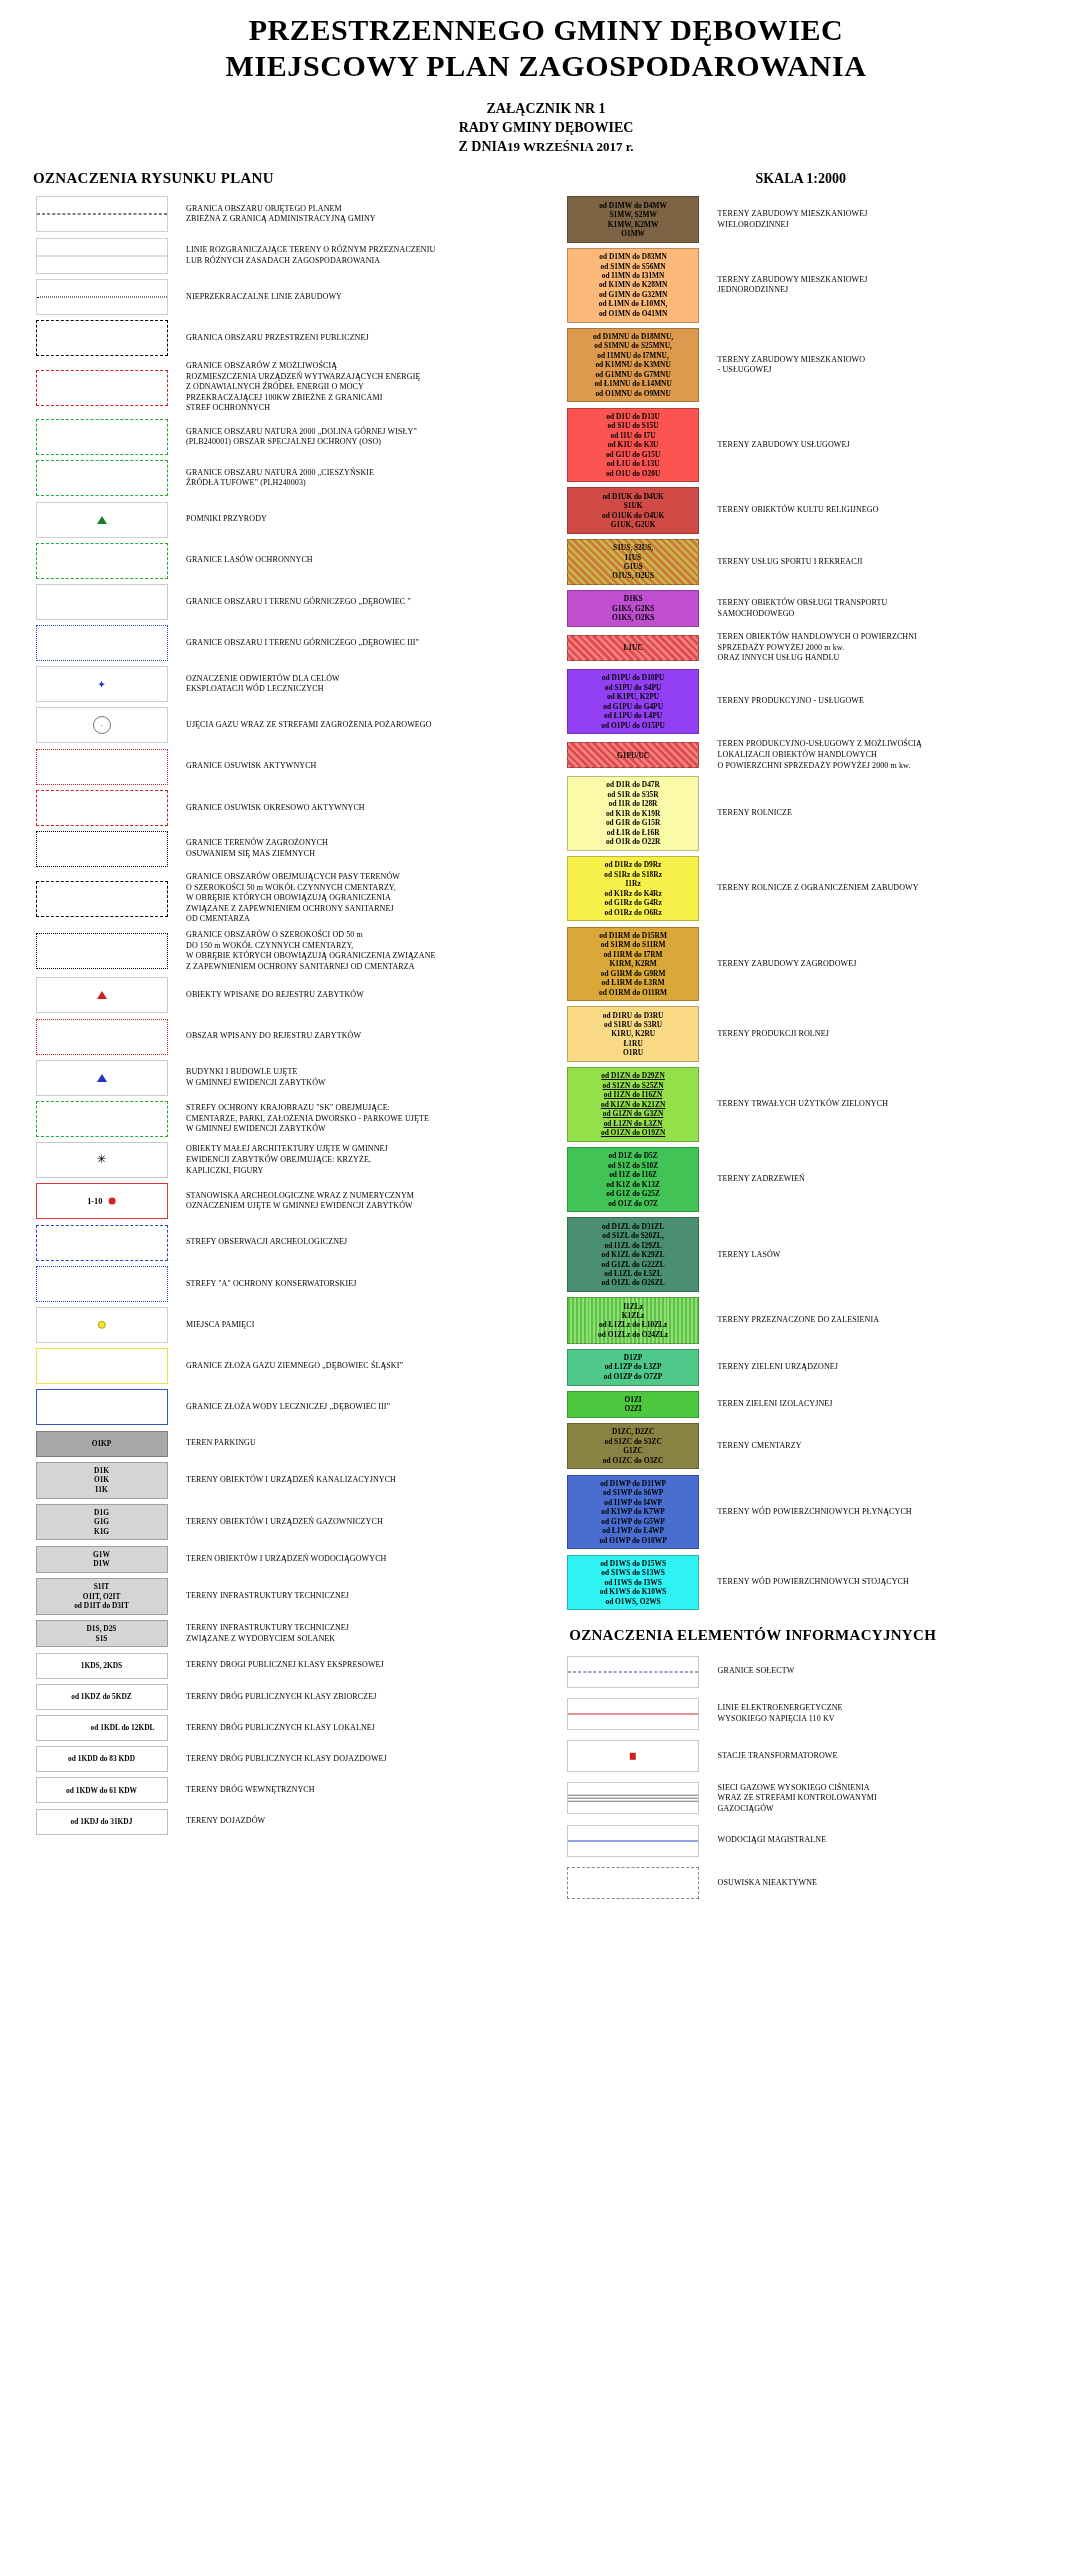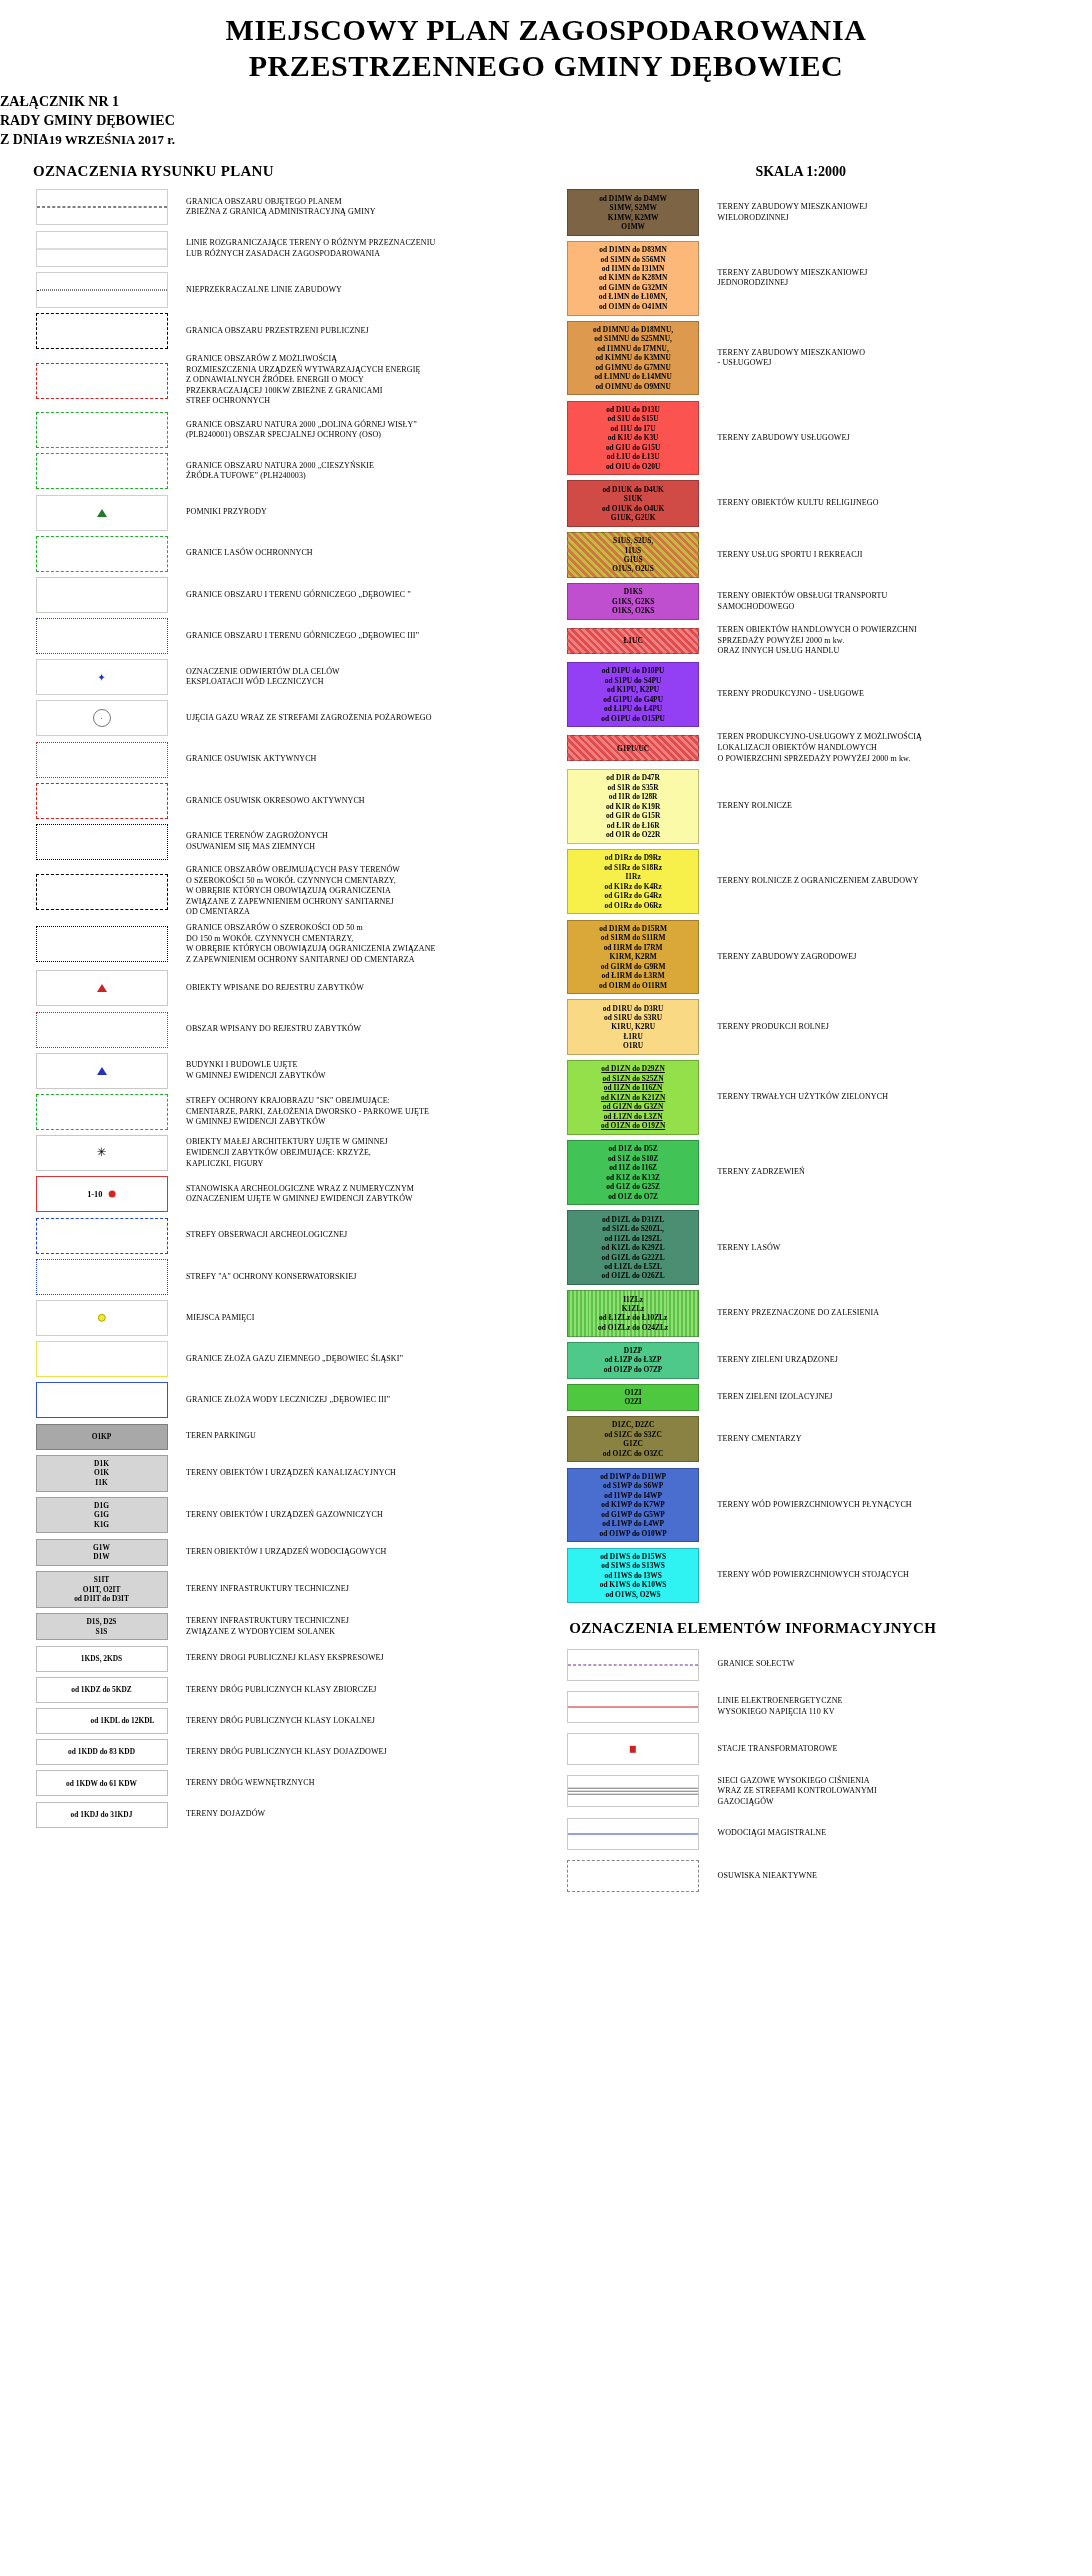--- a/index.html
+++ b/index.html
@@ -13,21 +13,21 @@
     overflow:hidden;
   }
   .page { position:relative; width:1092px; height:2576px; }
 
   
   .title-block { text-align:center; padding-top:11.6px; }
   .title-line {
     font-size:30px; font-weight:bold; letter-spacing:0.6px;
     line-height:1.22; white-space:nowrap;
   }
-  .sub-block { text-align:left; margin-top:8px; }
+  .sub-block { text-align:center; margin-top:15px; }
   .sub-line { font-size:14px; font-weight:bold; line-height:1.35; }
   .sub-line .thin { font-weight:bold; font-size:13px; }
 
   .section-head-row {
     display:flex; align-items:flex-end;
     margin-top:14px; padding:0 33px;
   }
   .oz-head { font-size:15px; font-weight:bold; letter-spacing:0.3px; }
   .skala { font-size:14px; font-weight:bold; margin-left:auto; margin-right:213px;}
 
@@ -112,22 +112,22 @@
   .grey-dark { background:#a8a8a8; }
   .grey-lite { background:#d5d5d5; }
   .white-box { background:#fff; border:0.6px solid #bdbdbd; }
 </style>
 </head>
 <body>
 
 <div class="page">
 
   <div class="title-block">
+    <div class="title-line">PRZESTRZENNEGO GMINY DĘBOWIEC</div>
     <div class="title-line">MIEJSCOWY PLAN ZAGOSPODAROWANIA</div>
-    <div class="title-line">PRZESTRZENNEGO GMINY DĘBOWIEC</div>
   </div>
 
   <div class="sub-block">
     <div class="sub-line">ZAŁĄCZNIK NR 1</div>
     <div class="sub-line">RADY GMINY DĘBOWIEC</div>
     <div class="sub-line">
       <span>Z DNIA</span><span class="thin">19 WRZEŚNIA 2017 r.</span>
     </div>
   </div>
 

